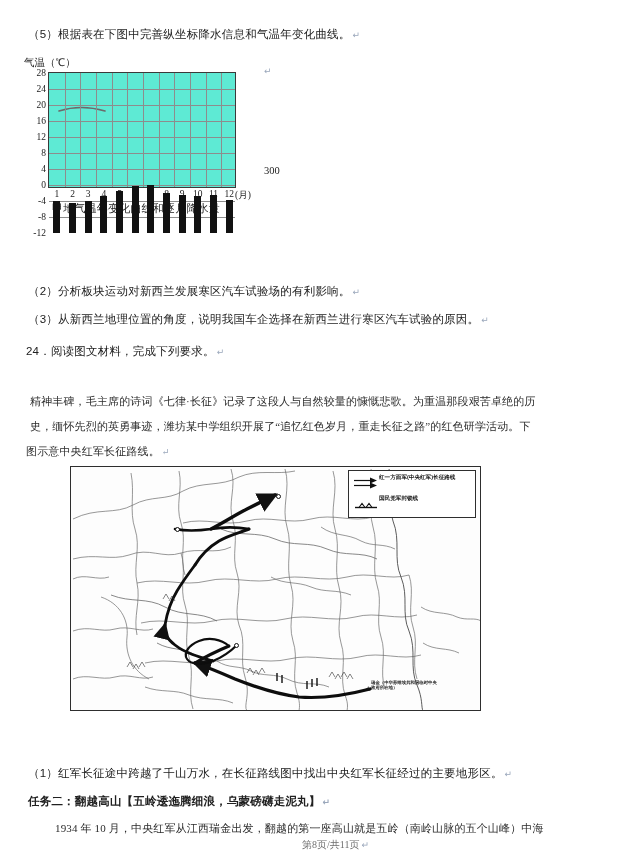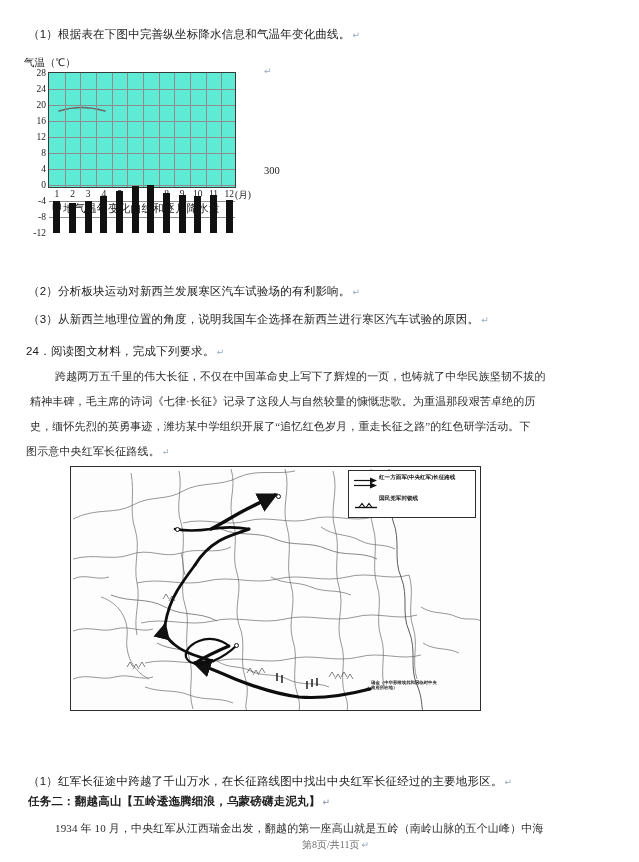--- a/index.html
+++ b/index.html
@@ -102,21 +102,21 @@
     font-family:"Liberation Serif",serif;
     margin-left:32px;
   }
 </style>
 </head>
 <body>
 
 <div class="page">
 
   <div class="abs q-line" style="left:28px;top:26px;">
-    <span>（1）根据表在下图中完善纵坐标降水信息和气温年变化曲线。</span><span class="pilcrow">↵</span>
+    <span>（5）根据表在下图中完善纵坐标降水信息和气温年变化曲线。</span><span class="pilcrow">↵</span>
   </div>
 
   <div class="abs" id="chart-block">
 
     <div class="chart-axis-title">气温（℃）</div>
 
     <div class="plot-wrap" style="margin-left:24px;">
       <div class="plot" id="plot">
         <svg class="curve-svg" id="curve" width="188" height="160">
           <path d="M 10 38 Q 32 31 56 38" stroke="#6b6b6b" stroke-width="1.6" fill="none" stroke-linecap="round"></path>
@@ -190,21 +190,20 @@
   </div>
 
   <div class="abs q-line" style="left:28px;top:311px;">
     <span>（3）从新西兰地理位置的角度，说明我国车企选择在新西兰进行寒区汽车试验的原因。</span><span class="pilcrow">↵</span>
   </div>
 
   <div class="abs q-line" style="left:26px;top:343px;">
     <span>24．阅读图文材料，完成下列要求。</span><span class="pilcrow">↵</span>
   </div>
 
-  <div class="abs para" style="left:55px;top:368px;">跨越两万五千里的伟大长征，不仅在中国革命史上写下了辉煌的一页，也铸就了中华民族坚韧不拔的</div>
   <div class="abs para" style="left:30px;top:418px;">史，缅怀先烈的英勇事迹，潍坊某中学组织开展了“追忆红色岁月，重走长征之路”的红色研学活动。下</div>
   <div class="abs para" style="left:30px;top:393px;">精神丰碑，毛主席的诗词《七律·长征》记录了这段人与自然较量的慷慨悲歌。为重温那段艰苦卓绝的历</div>
   <div class="abs para" style="left:26px;top:443px;">
     <span>图示意中央红军长征路线。</span><span class="pilcrow">↵</span>
   </div>
 
   <div class="abs" id="map-figure">
     <div class="map-frame">
 
       <svg class="map-svg" width="411" height="245" viewBox="0 0 411 245">
@@ -311,21 +310,21 @@
               <path d="M6,6.5 l3,-4 l3,4 M13,6.5 l3,-4 l3,4" stroke="#111" stroke-width="1.1" fill="none"></path>
             </svg>
           </div>
           <div class="legend-txt">国民党军封锁线</div>
         </div>
       </div>
 
     </div>
   </div>
 
-  <div class="abs q-line" style="left:28px;top:765px;margin-top:8px;">
+  <div class="abs q-line" style="left:28px;top:765px;">
     <span>（1）红军长征途中跨越了千山万水，在长征路线图中找出中央红军长征经过的主要地形区。</span><span class="pilcrow">↵</span>
   </div>
 
   <div class="abs q-line bold" style="left:28px;top:793px;">
     <span>任务二：翻越高山【五岭逶迤腾细浪，乌蒙磅礴走泥丸】</span><span class="pilcrow">↵</span>
   </div>
   <div class="abs para" style="left:55px;top:820px;">1934 年 10 月，中央红军从江西瑞金出发，翻越的第一座高山就是五岭（南岭山脉的五个山峰）中海</div>
 
   <div class="abs" id="footer">
     <span>第8页/共11页</span><span class="pilcrow">↵</span>

